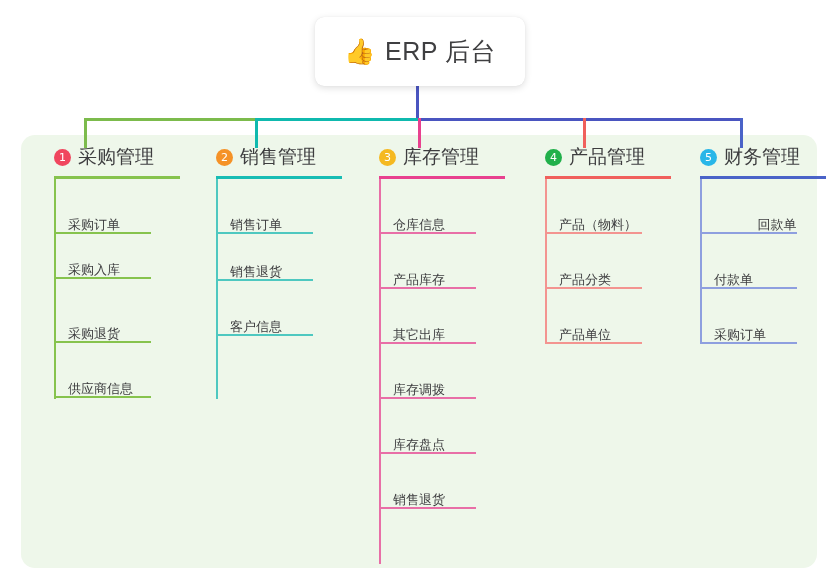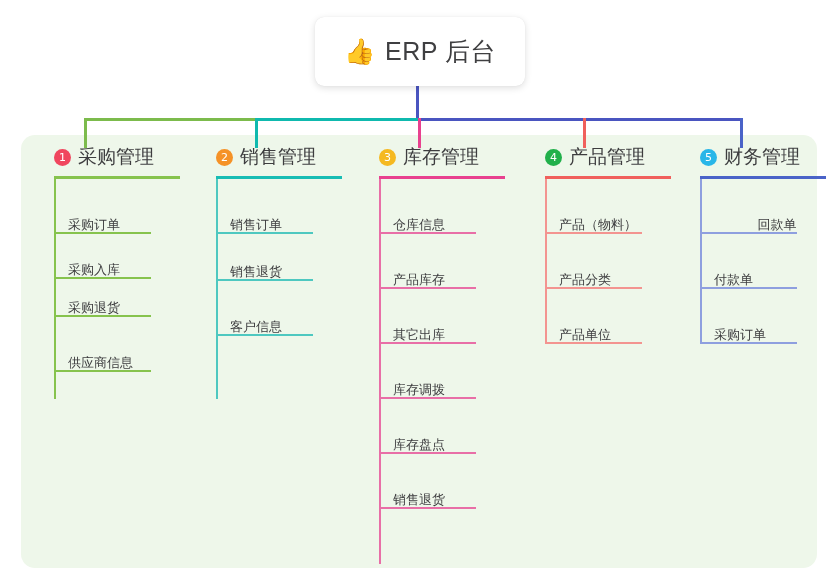--- a/index.html
+++ b/index.html
@@ -171,21 +171,21 @@
       <div class="col-body">
         <div class="spine" style="background: rgb(134, 195, 77); height: 220px;"></div>
         <div class="node" style="height: 55px;">
           <span class="node-label">采购订单</span>
           <span class="node-rule" style="background: rgb(134, 195, 77);"></span>
         </div>
         <div class="node" style="height: 45px;">
           <span class="node-label">采购入库</span>
           <span class="node-rule" style="background: rgb(134, 195, 77);"></span>
         </div>
-        <div class="node" style="height: 38px;">
+        <div class="node" style="height: 64px;">
           <span class="node-label">采购退货</span>
           <span class="node-rule" style="background: rgb(134, 195, 77);"></span>
         </div>
         <div class="node" style="height: 55px;">
           <span class="node-label">供应商信息</span>
           <span class="node-rule" style="background: rgb(134, 195, 77);"></span>
         </div>
       </div>
     </div>
     <div class="column" style="left: 175px;">

